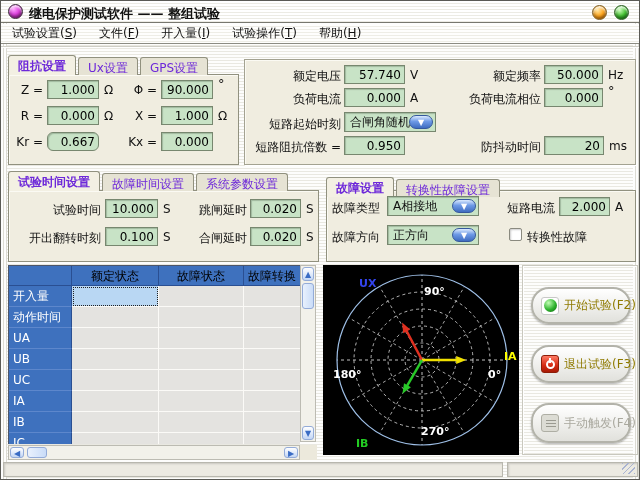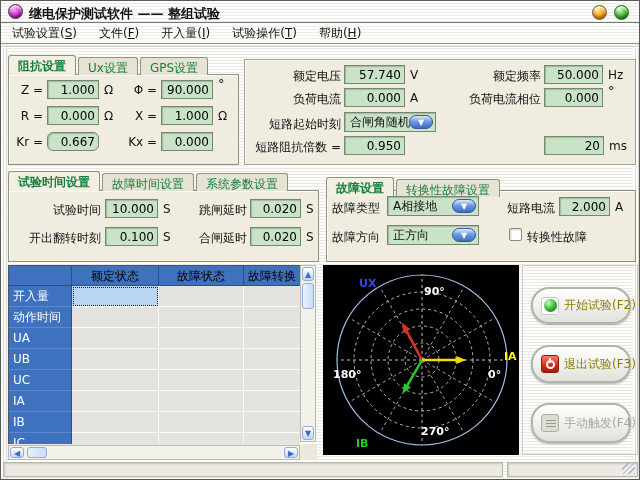--- a/index.html
+++ b/index.html
@@ -24,21 +24,21 @@
 
   .menubar { position:absolute; left:0; top:23px; right:0; height:20px; display:flex; align-items:center;
              background:repeating-linear-gradient(180deg,#fefefd 0 2px,#eeede6 2px 3px);
              border-bottom:1px solid #8c8c83; }
   .mitem { padding:2px 11px; white-space:nowrap; cursor:default; }
   .divider { position:absolute; left:0; right:0; top:45px; height:0; border-top:1px solid #cfcec6; border-bottom:1px solid #ffffff; }
 
   
   .tabstrip { position:absolute; display:flex; align-items:flex-end; height:20px; z-index:2; }
   .tab { padding:2px 9px 1px 9px; height:18px; background:#e6e3d4; border:1px solid #91917f; border-bottom:none;
-         border-radius:3px 3px 0 0; margin-right:2px; white-space:nowrap; color:#15803d; }
+         border-radius:3px 3px 0 0; margin-right:2px; white-space:nowrap; color:#6d28d9; }
   .tab.active { height:20px; background:#f3f0e3; font-weight:bold; }
   .panelbody { position:absolute; background:#f0ede0; border:1px solid #91917f;
                box-shadow:inset 1px 1px 0 #fbfaf3; z-index:1; }
   .groupbox { position:absolute; background:#f0ede0; border:1px solid #a3a291;
               box-shadow:inset 1px 1px 0 #fbfaf3, 1px 1px 0 #ffffff; }
 
   .flabel { position:absolute; text-align:right; white-space:nowrap; z-index:3; }
   .funit  { position:absolute; white-space:nowrap; z-index:3; }
   .deg { font-size:13px; margin-top:-3px; }
   .ginput { position:absolute; height:19px; background:#c8e3c6; border:1px solid #77876f;
@@ -175,20 +175,21 @@
   <div class="funit deg" style="left:607px;top:85px;">°</div>
 
   <div class="flabel" style="left:246px;top:115px;width:94px;">短路起始时刻</div>
   <div class="combo" style="left:343px;top:111px;width:92px;">
     <span>合闸角随机</span>
     <span class="cbtn">▼</span>
   </div>
 
   <div class="flabel" style="left:235px;top:138px;width:105px;">短路阻抗倍数 =</div>
   <input class="ginput" style="left: 343px; top: 135px; width: 61px;" value="0.950">
+  <div class="flabel" style="left:448px;top:138px;width:92px;">防抖动时间</div>
   <input class="ginput" style="left: 543px; top: 135px; width: 60px;" value="20">
   <div class="funit" style="left:608px;top:138px;">ms</div>
 
   <div class="tabstrip" style="left:7px;top:170px;">
     <div class="tab active">试验时间设置</div>
     <div class="tab">故障时间设置</div>
     <div class="tab">系统参数设置</div>
   </div>
   <div class="panelbody" style="left:7px;top:189px;width:311px;height:72px;"></div>
 

